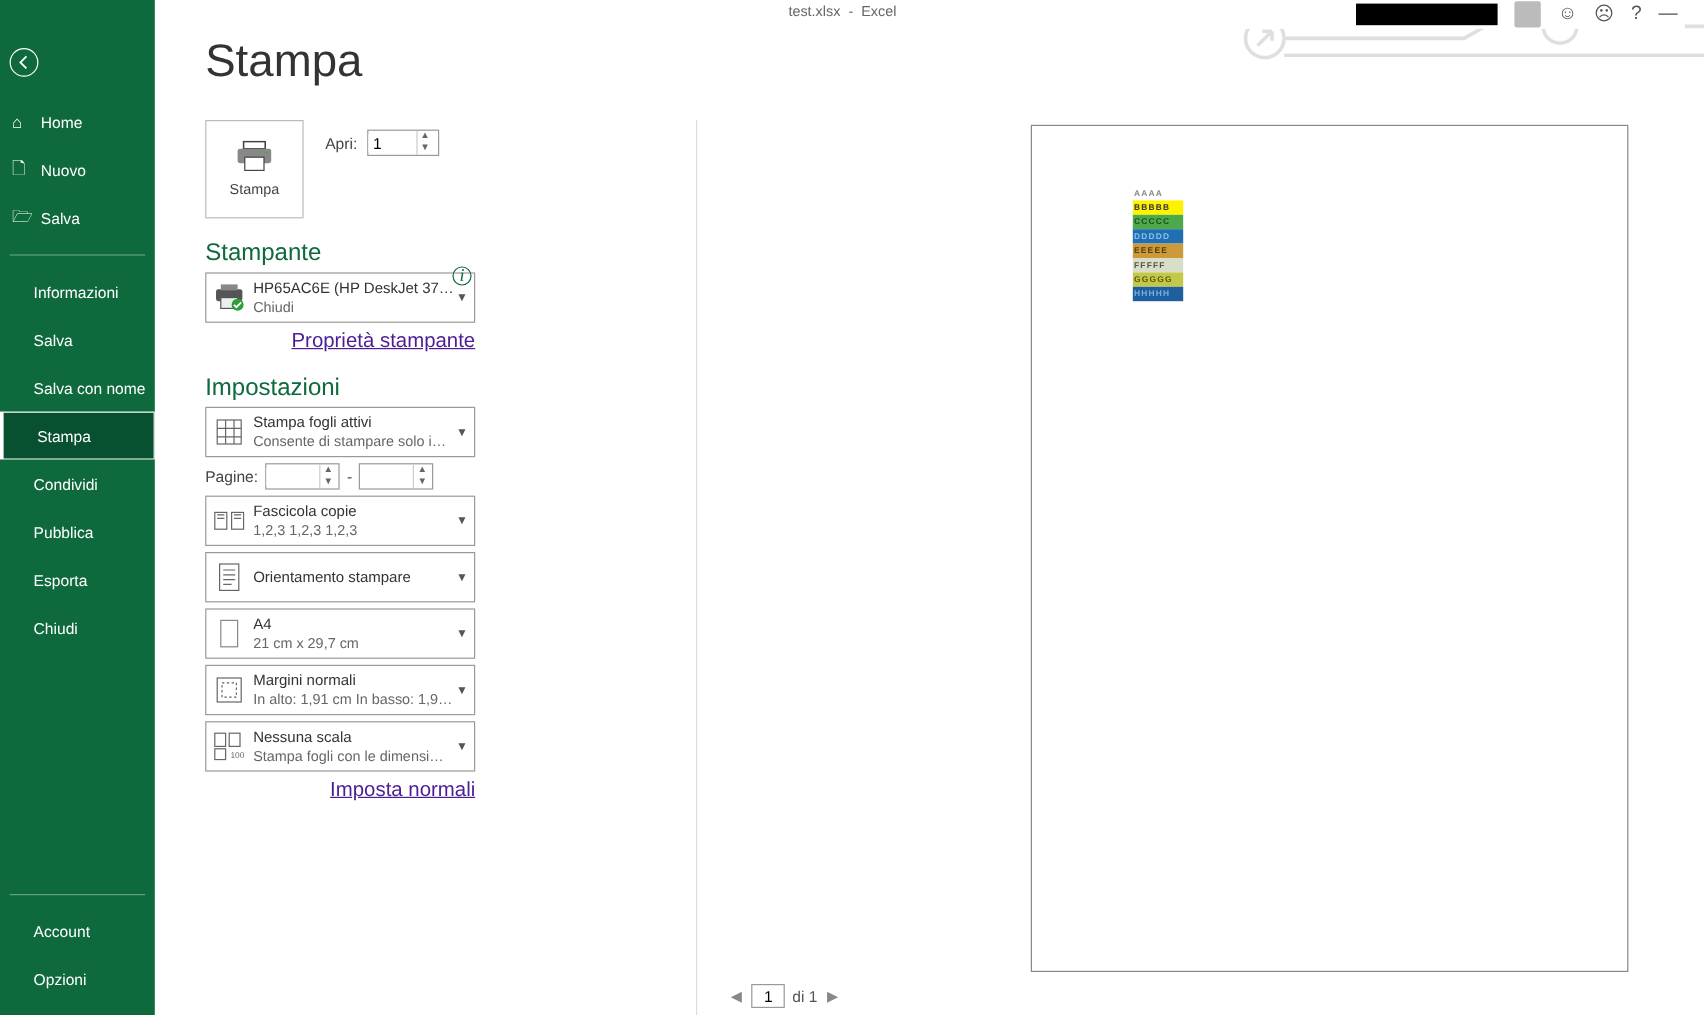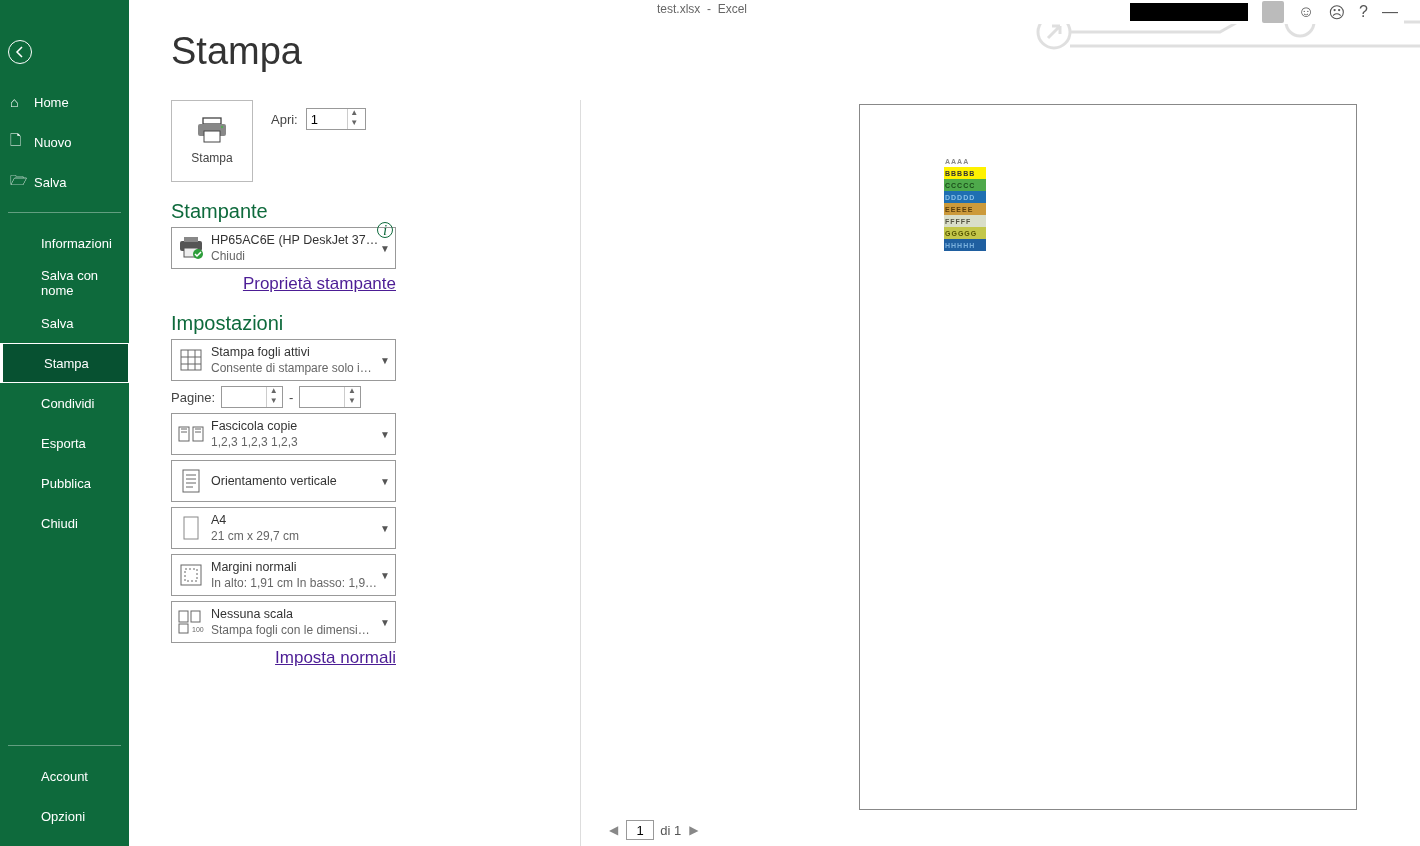--- a/index.html
+++ b/index.html
@@ -14,21 +14,21 @@
 #titlebar .ico{font-size:16px;cursor:pointer}
 
 
 #circuit{position:absolute;right:0;top:10px;width:400px;height:60px;z-index:1;pointer-events:none;opacity:0.2}
 
 
 #sidebar{position:absolute;left:0;top:0;width:129px;height:846px;background:#0e6a3c;color:#fff;z-index:10}
 #sidebar .back{margin:40px 0 18px 8px;width:24px;height:24px;border:1px solid #fff;border-radius:50%;display:flex;align-items:center;justify-content:center;cursor:pointer}
 #sidebar .sep{margin:10px 8px;height:1px;background:rgba(255,255,255,0.35)}
 #sidebar .item{display:flex;align-items:center;height:40px;padding-left:10px;font-size:13px;cursor:pointer}
-#sidebar .item.noicon{padding-left:41px;height:40px}
+#sidebar .item.noicon{padding-left:28px;height:40px}
 #sidebar .item .ic{width:18px;margin-right:6px;font-size:14px}
 #sidebar .item.active{background:#075131;border:1px solid #fff;border-left:3px solid #fff}
 #sidebar .item.disabled{color:rgba(255,255,255,0.5)}
 #sidebar .bottom{position:absolute;bottom:10px;left:0;right:0}
 
 
 #main{position:absolute;left:129px;top:0;right:0;bottom:0;z-index:4}
 h1#pageTitle{position:absolute;left:42px;top:30px;margin:0;font-weight:300;font-size:38px;color:#333}
 
 
@@ -118,36 +118,36 @@
     </div>
   <div class="item">
       <span class="ic">🗁</span>
       <span>Salva</span>
     </div>
   <div class="sep"></div>
   <div class="item noicon">
       <span>Informazioni</span>
     </div>
   <div class="item noicon">
+      <span>Salva</span>
+    </div>
+  <div class="item noicon">
       <span>Salva con nome</span>
-    </div>
-  <div class="item noicon">
-      <span>Salva</span>
     </div>
   <div class="item noicon active">
       <span>Stampa</span>
     </div>
   <div class="item noicon">
       <span>Condividi</span>
     </div>
   <div class="item noicon">
+      <span>Pubblica</span>
+    </div>
+  <div class="item noicon">
       <span>Esporta</span>
-    </div>
-  <div class="item noicon">
-      <span>Pubblica</span>
     </div>
   <div class="item noicon">
       <span>Chiudi</span>
     </div>
   <div class="bottom">
     <div class="sep"></div>
     <div class="item noicon">
         <span>Account</span>
       </div>
     <div class="item noicon">
@@ -256,21 +256,21 @@
     </div>
 
     <div class="combo">
       <div class="cicon">
           <svg width="20" height="26" viewBox="0 0 20 26" fill="none" stroke="#666">
             <rect x="2" y="2" width="16" height="22"></rect>
             <path d="M5 7h10M5 11h10M5 15h10M5 19h7"></path>
           </svg>
         </div>
       <div class="ctext">
-          <div class="l1">Orientamento verticale</div>
+          <div class="l1">Orientamento stampare</div>
         </div>
       <div class="darrow">▼</div>
     </div>
 
     <div class="combo">
       <div class="cicon">
           <svg width="20" height="26" viewBox="0 0 20 26" fill="none" stroke="#888">
             <rect x="3" y="2" width="14" height="22"></rect>
           </svg>
         </div>

